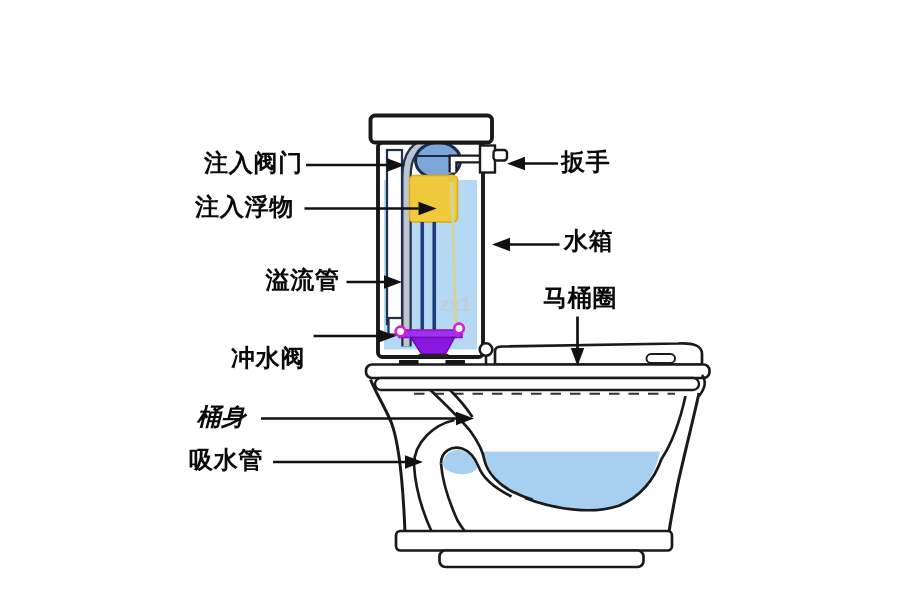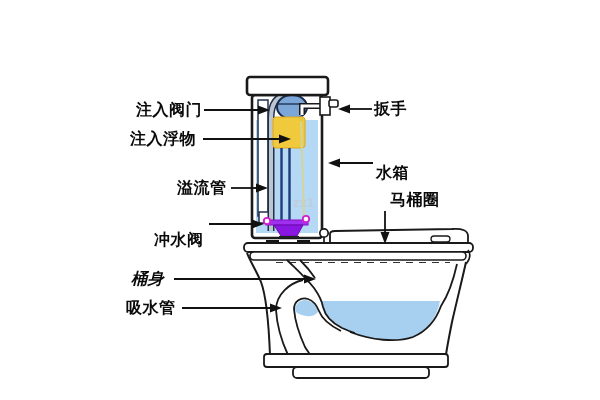--- a/index.html
+++ b/index.html
@@ -116,18 +116,18 @@
     <line x1="182" y1="308" x2="270" y2="308"></line>
     <polygon points="270,303.5 270,312.5 282,308" fill="#111111" stroke="none"></polygon>
   </g>
 </svg>
 
   <div class="lbl" style="left:130px;top:131px;">注入浮物</div>
   <div class="lbl" style="left:136px;top:102px;">注入阀门</div>
   <div class="lbl" style="left:177px;top:180px;">溢流管</div>
   <div class="lbl" style="left:154px;top:232px;">冲水阀</div>
   <div class="lbl" style="left:374px;top:101px;">扳手</div>
-  <div class="lbl" style="left:376px;top:165px;">水箱</div>
-  <div class="lbl" style="left:362px;top:192px;margin-left:28px;">马桶圈</div>
+  <div class="lbl" style="left:376px;top:154px;">水箱</div>
+  <div class="lbl" style="left:362px;top:192px;">马桶圈</div>
   <div class="lbl" style="left:131px;top:271px;font-style:italic;">桶身</div>
   <div class="lbl" style="left:126px;top:300px;text-align:center;">吸水管</div>
 
 </div>
 
 </body></html>

